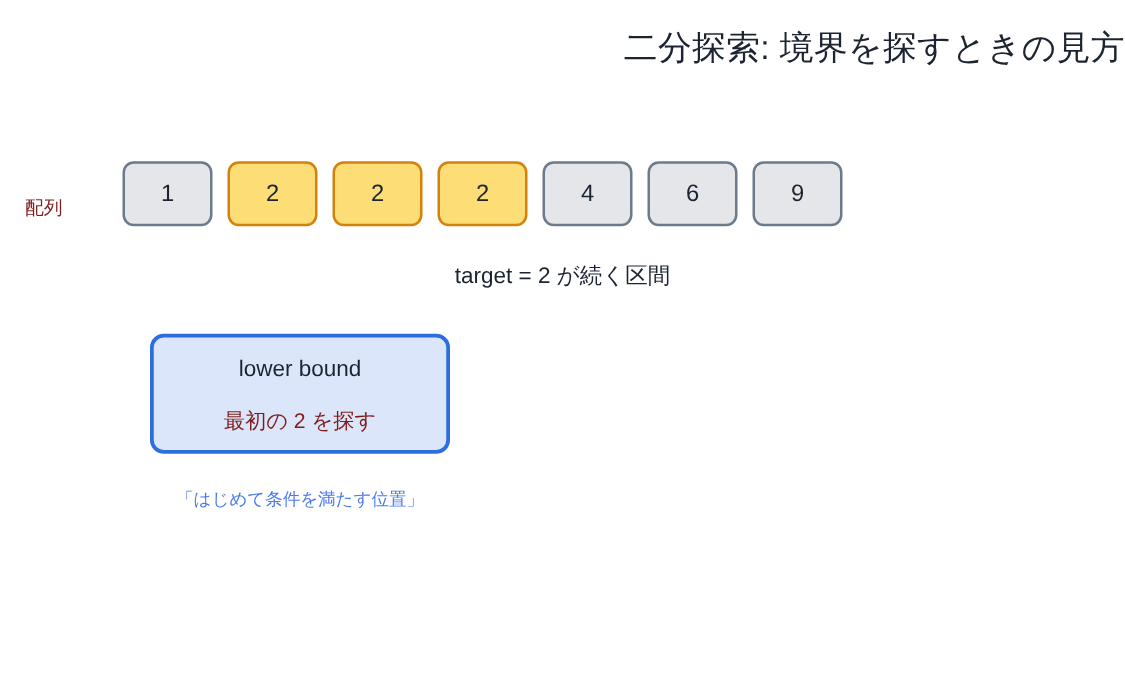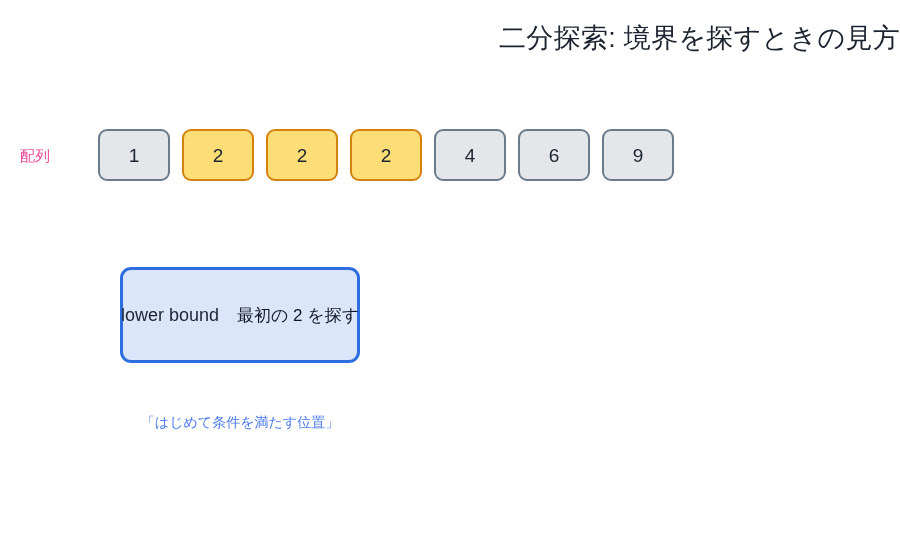--- a/index.html
+++ b/index.html
@@ -35,24 +35,24 @@
     font-weight: 400;
     color: #1b2430;
     letter-spacing: 0.3px;
     white-space: nowrap;
   }
 
   
   .array-label {
     position: absolute;
     left: 20px;
-    top: 145px;
+    top: 156px;
     font-size: 15px;
     line-height: 22px;
-    color: #ec4899;
+    color: #7f1d1d;
     white-space: nowrap;
   }
 
   .array-row {
     position: absolute;
     left: 98px;
     top: 129px;
     display: flex;
     flex-direction: row;
     align-items: center;
@@ -94,21 +94,21 @@
 
   
   .bound-box {
     position: absolute;
     top: 267px;
     width: 240px;
     height: 96px;
     box-sizing: border-box;
     border-radius: 11px;
     display: flex;
-    flex-direction: row;
+    flex-direction: column;
     align-items: center;
     justify-content: center;
     gap: 18px;
   }
   .bound-box.lower {
     left: 120px;
     background: #dbe6fb;
     border: 3px solid #2c6ddf;
   }
   .bound-box.upper {
@@ -118,28 +118,28 @@
   }
   .bound-title {
     font-size: 18px;
     line-height: 24px;
     color: #1b2430;
     white-space: nowrap;
   }
   .bound-sub {
     font-size: 17px;
     line-height: 23px;
-    color: #0f172a;
+    color: #7f1d1d;
     white-space: nowrap;
   }
 
   
   .bound-note {
     position: absolute;
-    top: 412px;
+    top: 389px;
     width: 240px;
     text-align: center;
     font-size: 14px;
     line-height: 20px;
     white-space: nowrap;
   }
   .bound-note.lower {
     left: 120px;
     color: #4a7aee;
   }
@@ -160,20 +160,21 @@
   <div class="array-row" id="array-row">
       <div class="array-cell plain">1</div>
       <div class="array-cell highlight">2</div>
       <div class="array-cell highlight">2</div>
       <div class="array-cell highlight">2</div>
       <div class="array-cell plain">4</div>
       <div class="array-cell plain">6</div>
       <div class="array-cell plain">9</div>
     </div>
 
+  <div class="array-caption">target = 2 が続く区間</div>
 
   <div class="bound-box lower">
     <div class="bound-title">lower bound</div>
     <div class="bound-sub">最初の 2 を探す</div>
   </div>
 
 
   <div class="bound-note lower">「はじめて条件を満たす位置」</div>
 
 

